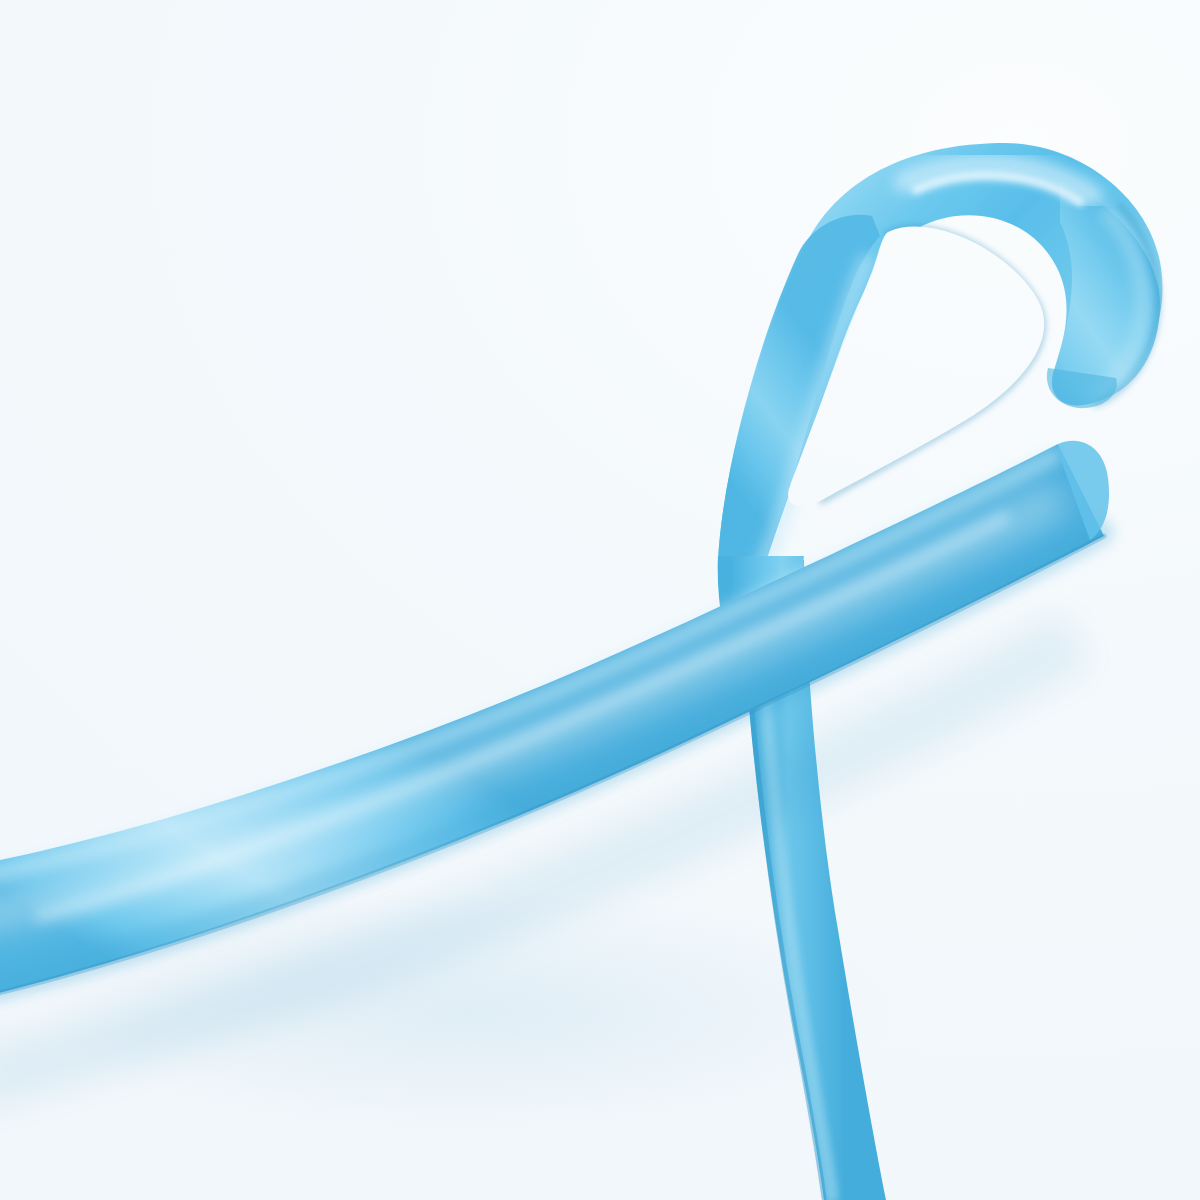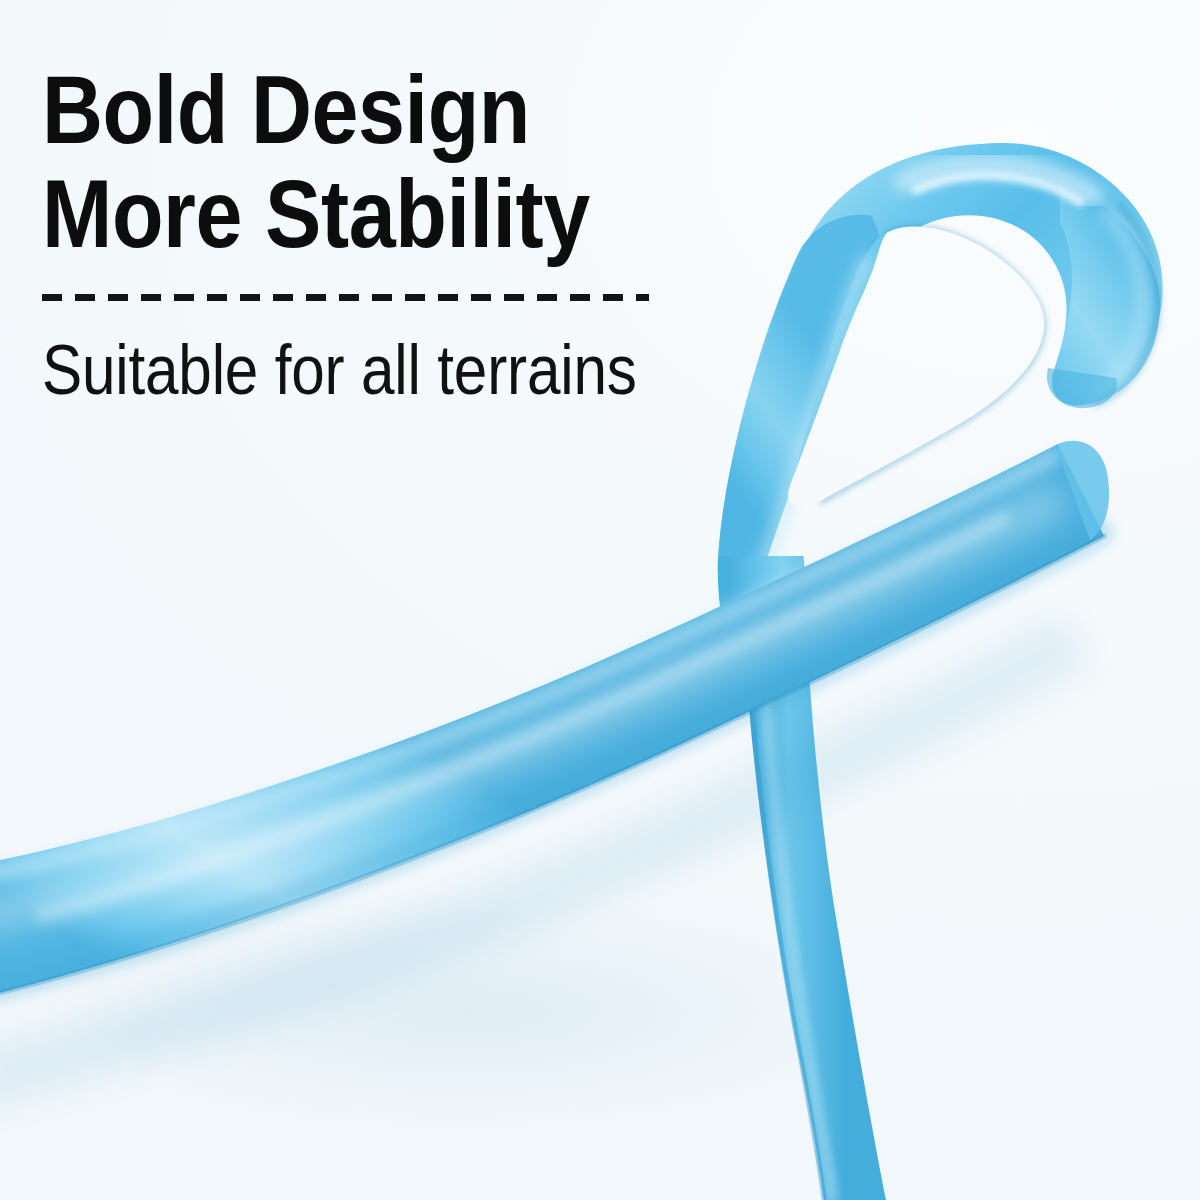--- a/index.html
+++ b/index.html
@@ -304,28 +304,14 @@
                C 174 952, 458 850, 694 738
                C 864 658, 1020 580, 1104 536" stroke="#2B8DC0" stroke-width="5" fill="none" stroke-linecap="round" opacity="0.30"></path>
 
       <path d="M 1058 444
                C 1082 434, 1104 448, 1108 478
                C 1112 510, 1104 530, 1090 540
                L 1058 452 Z" fill="#63C2EA" opacity="0.85"></path>
     </g>
   </svg>
 
-  <div id="text-block">
-
-    <span id="headline-line-1" class="headline">Bold Design</span>
-
-    <span id="headline-line-2" class="headline">More Stability</span>
-
-    <div id="divider-row">
-      <svg id="divider-dashes" viewBox="0 0 607 7" preserveAspectRatio="none" xmlns="http://www.w3.org/2000/svg" aria-hidden="true">
-        <line x1="0" y1="3.5" x2="607" y2="3.5" stroke="#141414" stroke-width="7" stroke-dasharray="20 13"></line>
-      </svg>
-    </div>
-
-    <span id="subtitle">Suitable for all terrains</span>
-  </div>
 
 </div>
 
 </body></html>

